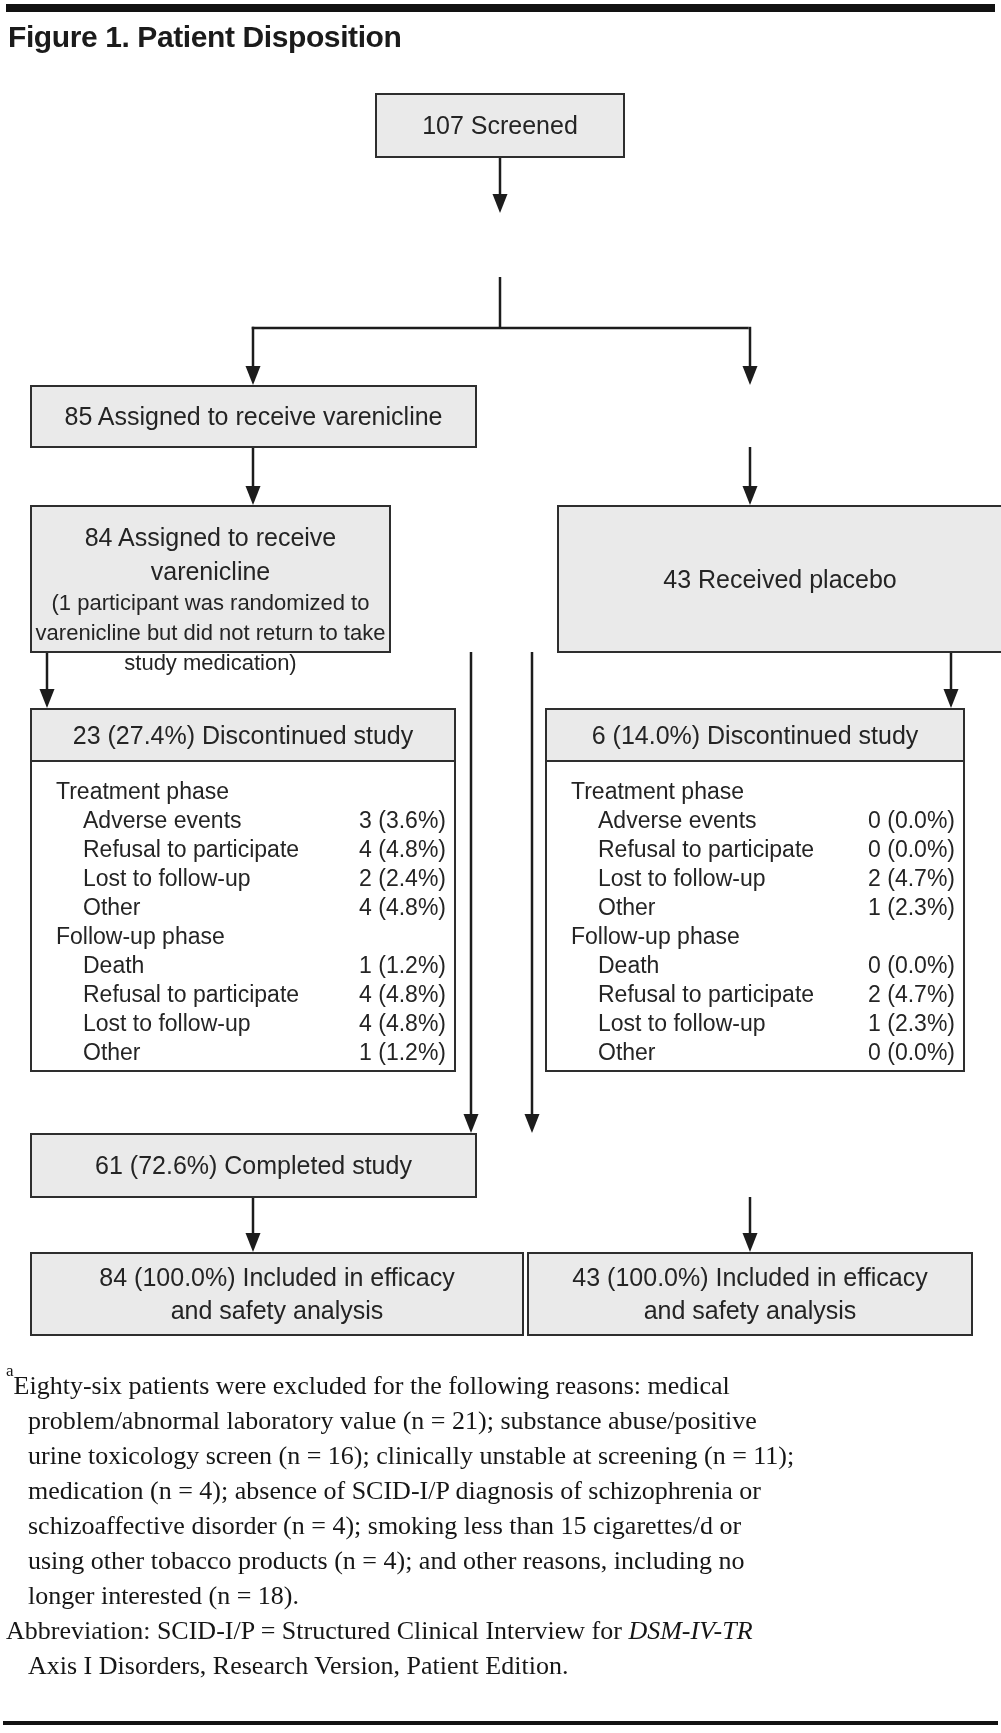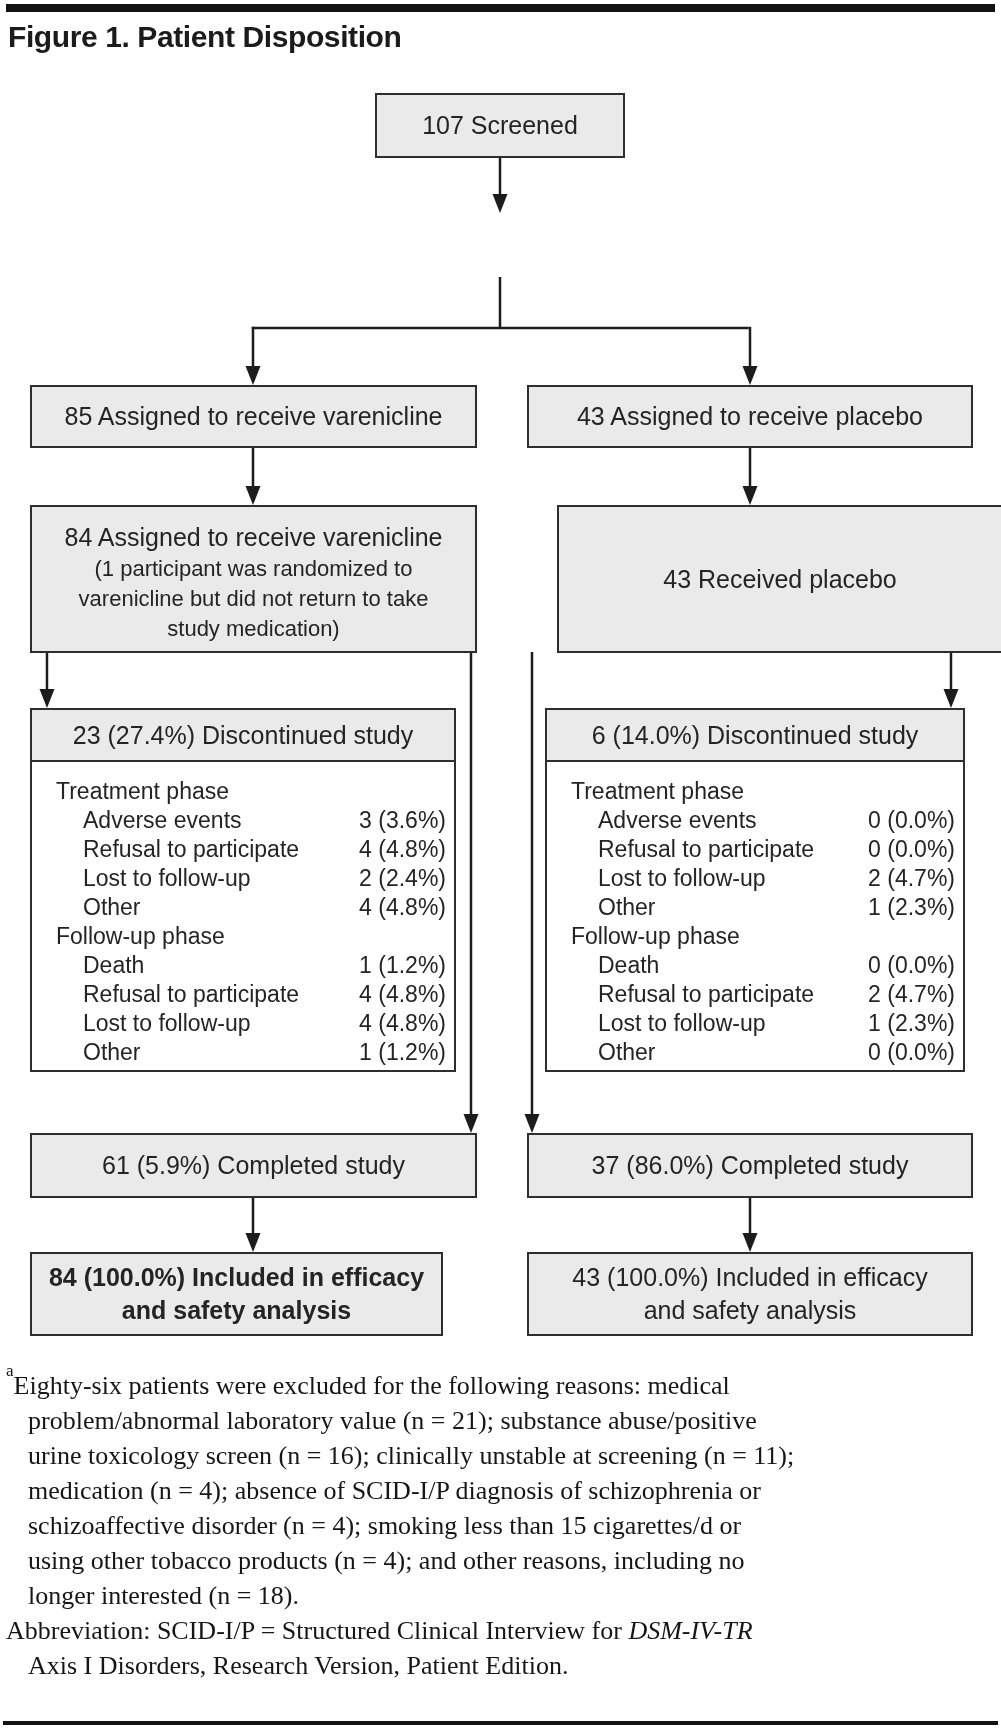--- a/index.html
+++ b/index.html
@@ -15,25 +15,25 @@
   svg#connectors polygon{fill:#1c1c1c;}
   .box{position:absolute;box-sizing:border-box;z-index:2;background:#eaeaea;
        border:2px solid #2e2e2e;display:flex;flex-direction:column;align-items:center;
        justify-content:center;text-align:center;font-size:25px;line-height:31px;}
   .sup{font-size:16px;position:relative;top:-9px;line-height:0;}
   
   #box-screened{left:375px;top:93px;width:250px;height:65px;}
   #box-randomized{left:375px;top:213px;width:250px;height:65px;}
   #box-vx-assigned{left:30px;top:385px;width:447px;height:63px;}
   #box-pb-assigned{left:527px;top:385px;width:446px;height:63px;}
-  #box-vx-received{left:30px;top:505px;width:447px;height:148px;justify-content:flex-start;padding-top:13px;}
+  #box-vx-received{left:30px;top:505px;width:361px;height:148px;justify-content:flex-start;padding-top:13px;}
   #box-pb-received{left:557px;top:505px;width:446px;height:148px;}
   #box-vx-completed{left:30px;top:1133px;width:447px;height:65px;}
   #box-pb-completed{left:527px;top:1133px;width:446px;height:65px;}
-  #box-vx-included{left:30px;top:1252px;width:413px;height:84px;line-height:33px;font-weight:bold;}
+  #box-vx-included{left:30px;top:1252px;width:494px;height:84px;line-height:33px;}
   #box-pb-included{left:527px;top:1252px;width:446px;height:84px;line-height:33px;}
   .rv-title{font-size:25px;line-height:34px;}
   .rv-note{font-size:22px;line-height:30px;}
   
   .disc{position:absolute;box-sizing:border-box;z-index:2;background:#ffffff;border:2px solid #2e2e2e;}
   #box-vx-disc{left:30px;top:708px;width:426px;height:364px;}
   #box-pb-disc{left:545px;top:708px;width:420px;height:364px;}
   .disc-header{height:50px;background:#eaeaea;border-bottom:2px solid #2e2e2e;
                display:flex;align-items:center;justify-content:center;font-size:25px;}
   .disc-body{padding:15px 8px 0 24px;}
@@ -109,23 +109,20 @@
 
   <div class="box" id="box-screened">
     <span>107 Screened</span>
   </div>
 
 
   <div class="box" id="box-vx-assigned">
     <span>85 Assigned to receive varenicline</span>
   </div>
 
-  <div class="box" id="box-pb-assigned">
-    <span>43 Assigned to receive placebo</span>
-  </div>
 
   <div class="box" id="box-vx-received">
     <div class="rv-title">84 Assigned to receive varenicline</div>
     <div class="rv-note">(1 participant was randomized to</div>
     <div class="rv-note">varenicline but did not return to take</div>
     <div class="rv-note">study medication)</div>
   </div>
 
   <div class="box" id="box-pb-received">
     <span>43 Received placebo</span>
@@ -221,26 +218,23 @@
           <span class="b-val">1 (2.3%)</span>
         </div>
       <div class="b-row sub">
           <span class="b-label">Other</span>
           <span class="b-val">0 (0.0%)</span>
         </div>
     </div>
   </div>
 
   <div class="box" id="box-vx-completed">
-    <span>61 (5.9%) Completed study</span>
-  </div>
-
-  <div class="box" id="box-pb-completed">
-    <span>37 (86.0%) Completed study</span>
-  </div>
+    <span>61 (72.6%) Completed study</span>
+  </div>
+
 
   <div class="box" id="box-vx-included">
     <div>84 (100.0%) Included in efficacy</div>
     <div>and safety analysis</div>
   </div>
 
   <div class="box" id="box-pb-included">
     <div>43 (100.0%) Included in efficacy</div>
     <div>and safety analysis</div>
   </div>

